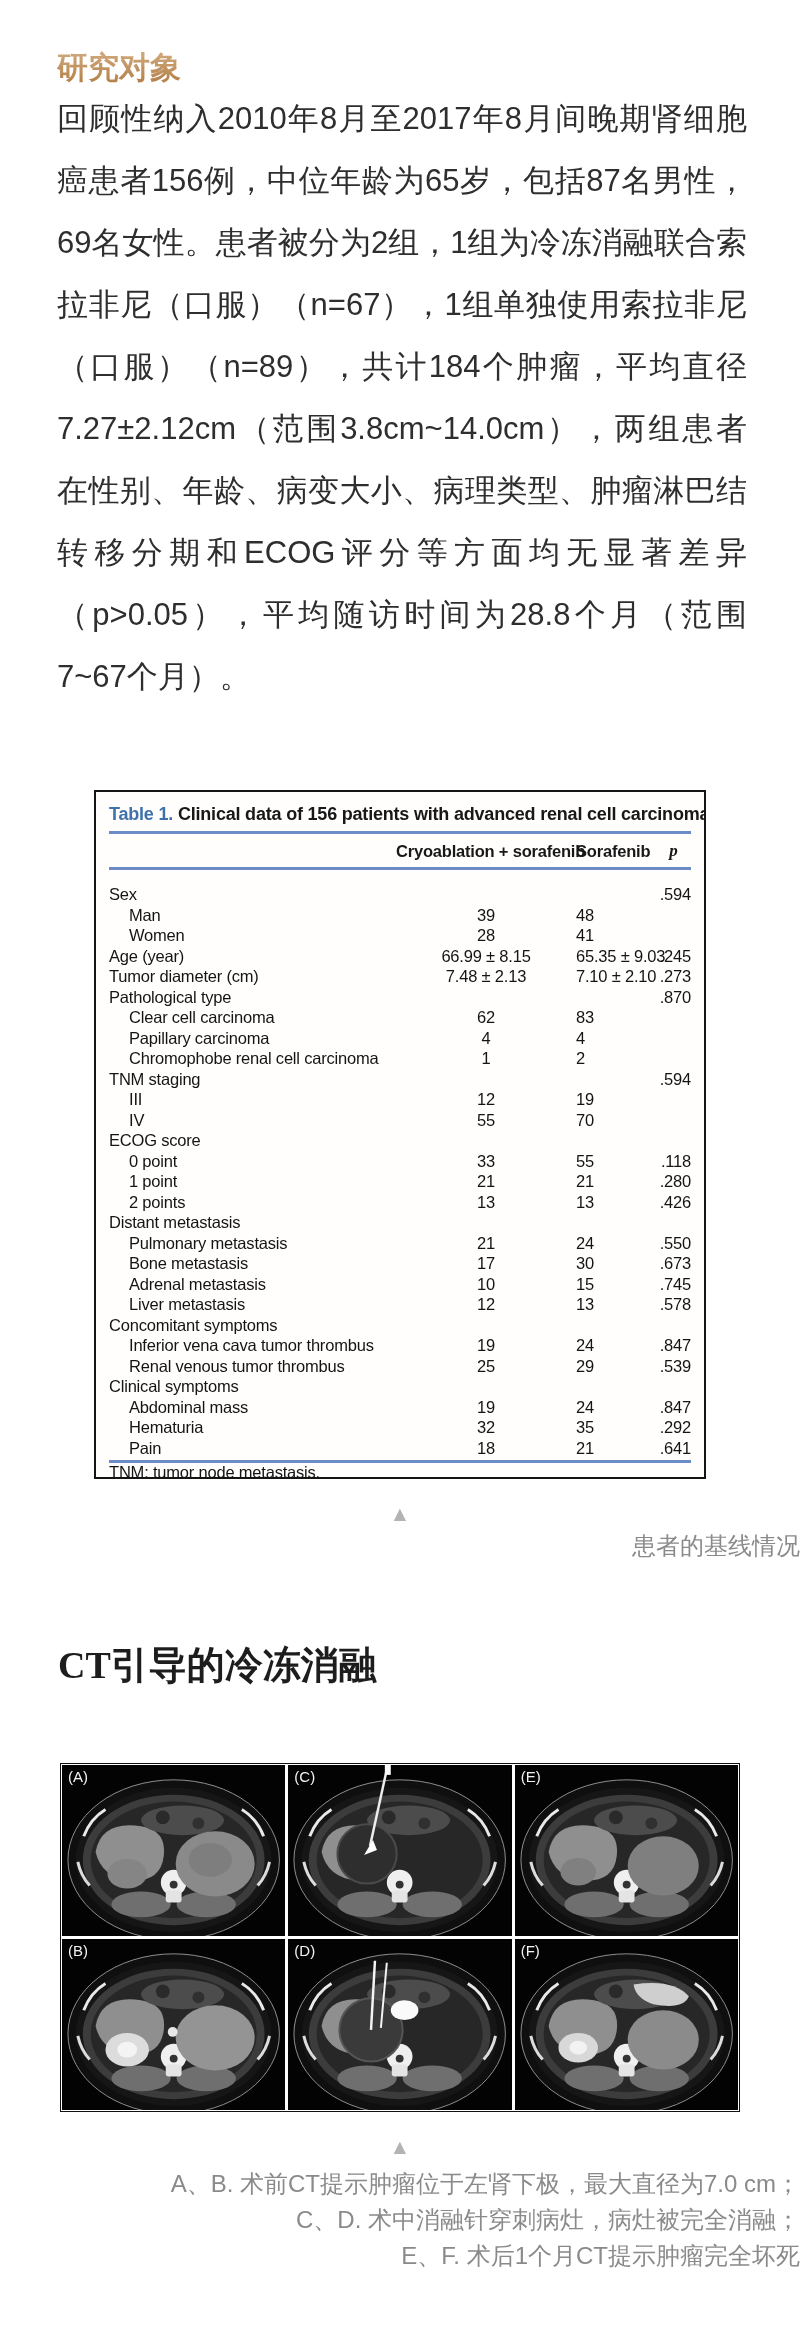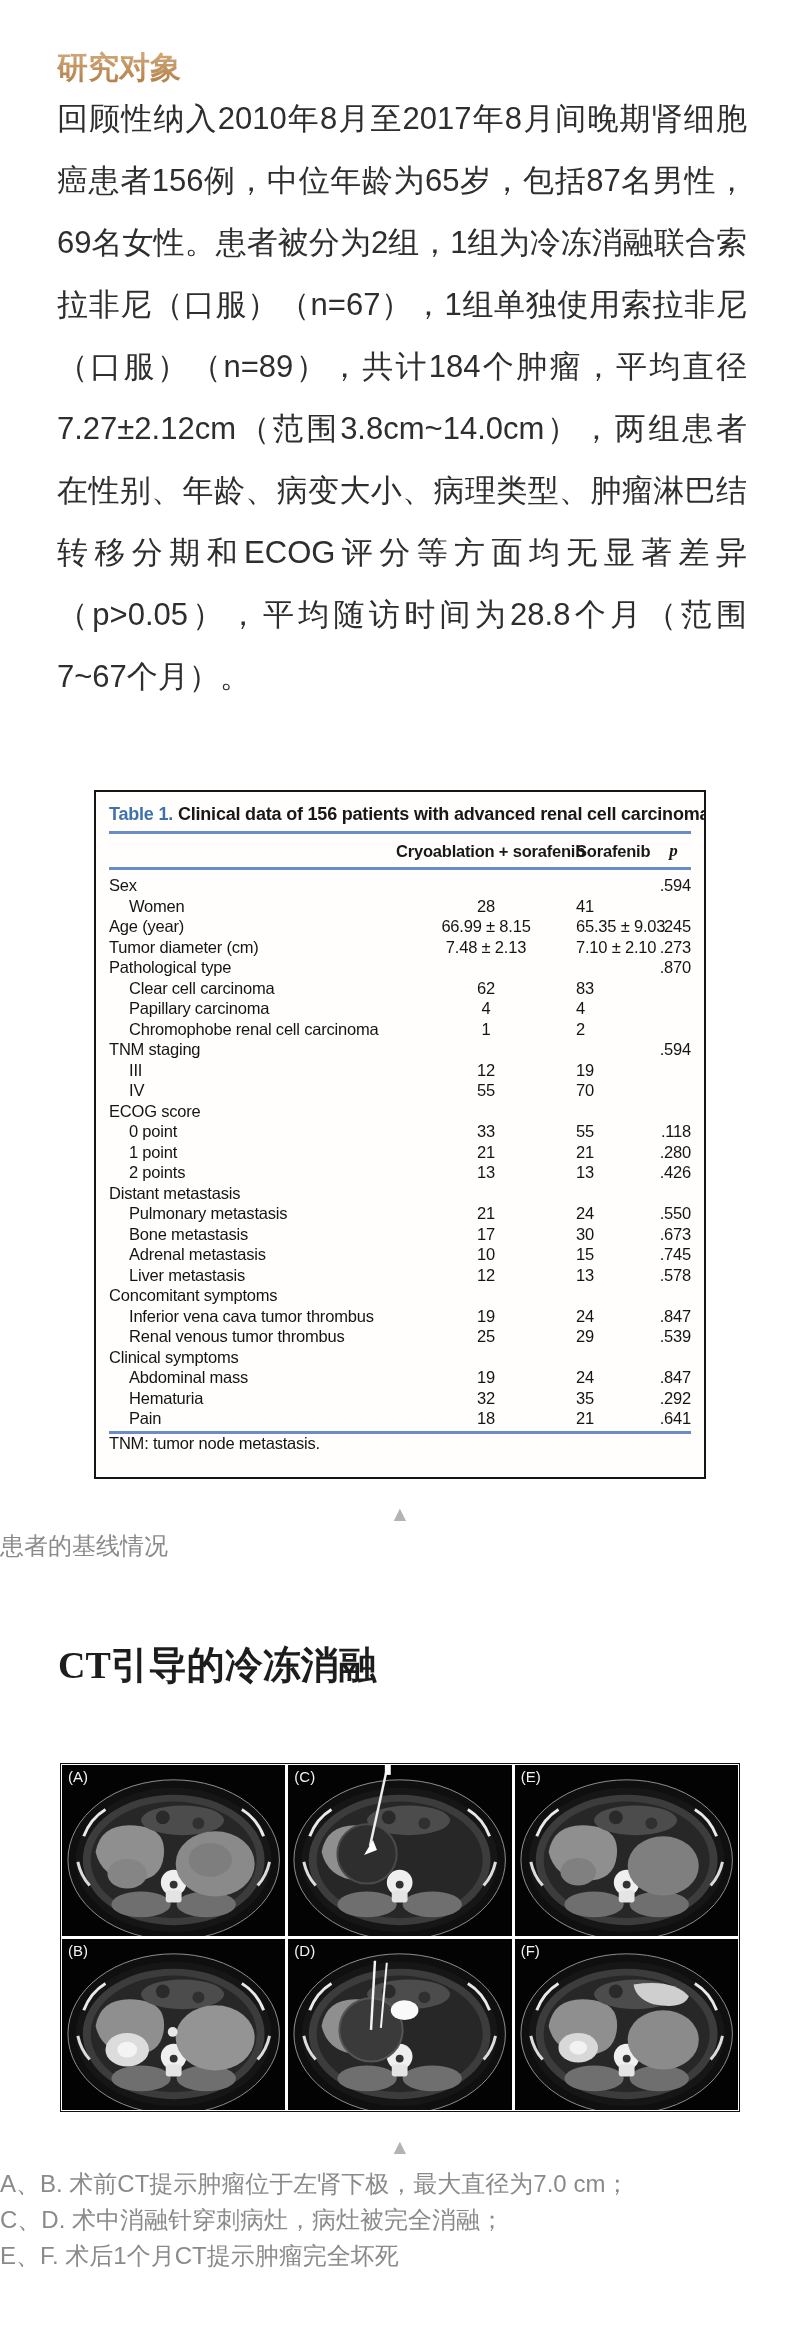--- a/index.html
+++ b/index.html
@@ -45,34 +45,34 @@
     display:flex; align-items:flex-end;
     padding:7px 0 6px 0;
     border-bottom:3px solid #6b8cc7;
     font-weight:700; font-size:16.5px; color:#181818;
   }
   .col-label { flex:1 1 auto; min-width:0; }
   .col-c1 { width:180px; text-align:center; white-space:nowrap; }
   .col-c2 { width:80px;  white-space:nowrap; }
   .col-p  { width:35px;  text-align:right;  white-space:nowrap; }
   .tbl-head .col-p { font-style:italic; font-family:"Liberation Serif",serif; font-size:17px; text-align:center; }
-  .tbl-body { padding-top:5px; }
+  .tbl-body { padding-top:14px; }
   .tbl-row { display:flex; height:20.5px; line-height:20.5px; font-size:16.5px; color:#141414; }
   .tbl-row .col-label.ind { padding-left:20px; }
   .tbl-foot {
     margin-top:2px;
     border-top:3px solid #6b8cc7;
     font-size:16.5px; color:#141414;
   }
   
   .arrow-row { position:absolute; left:0; width:800px; text-align:center; }
   .arrow-row .tri { font-size:21px; color:#b3b3b3; line-height:22px; }
   .fig-caption {
     position:absolute; left:0; width:800px;
-    text-align:left; color:#8a8a8a; font-size:24px; line-height:36px;
+    text-align:right; color:#8a8a8a; font-size:24px; line-height:36px;
   }
   
   .black-heading {
     position:absolute; left:58px; top:1640px;
     font-family:"Liberation Serif","DejaVu Serif",serif;
     font-size:38px; font-weight:700; line-height:50px; color:#1d1d1d;
   }
   
   .ct-figure {
     position:absolute; left:60px; top:1763px; width:680px; height:349px;
@@ -106,20 +106,26 @@
     <div class="col-p">p</div>
   </div>
   <div class="tbl-body">
       <div class="tbl-row">
         <div class="col-label">Sex</div>
         <div class="col-c1"></div>
         <div class="col-c2"></div>
         <div class="col-p">.594</div>
       </div>
       <div class="tbl-row">
+        <div class="col-label ind">Man</div>
+        <div class="col-c1">39</div>
+        <div class="col-c2">48</div>
+        <div class="col-p"></div>
+      </div>
+      <div class="tbl-row">
         <div class="col-label ind">Women</div>
         <div class="col-c1">28</div>
         <div class="col-c2">41</div>
         <div class="col-p"></div>
       </div>
       <div class="tbl-row">
         <div class="col-label">Age (year)</div>
         <div class="col-c1">66.99 ± 8.15</div>
         <div class="col-c2">65.35 ± 9.03</div>
         <div class="col-p">.245</div>

